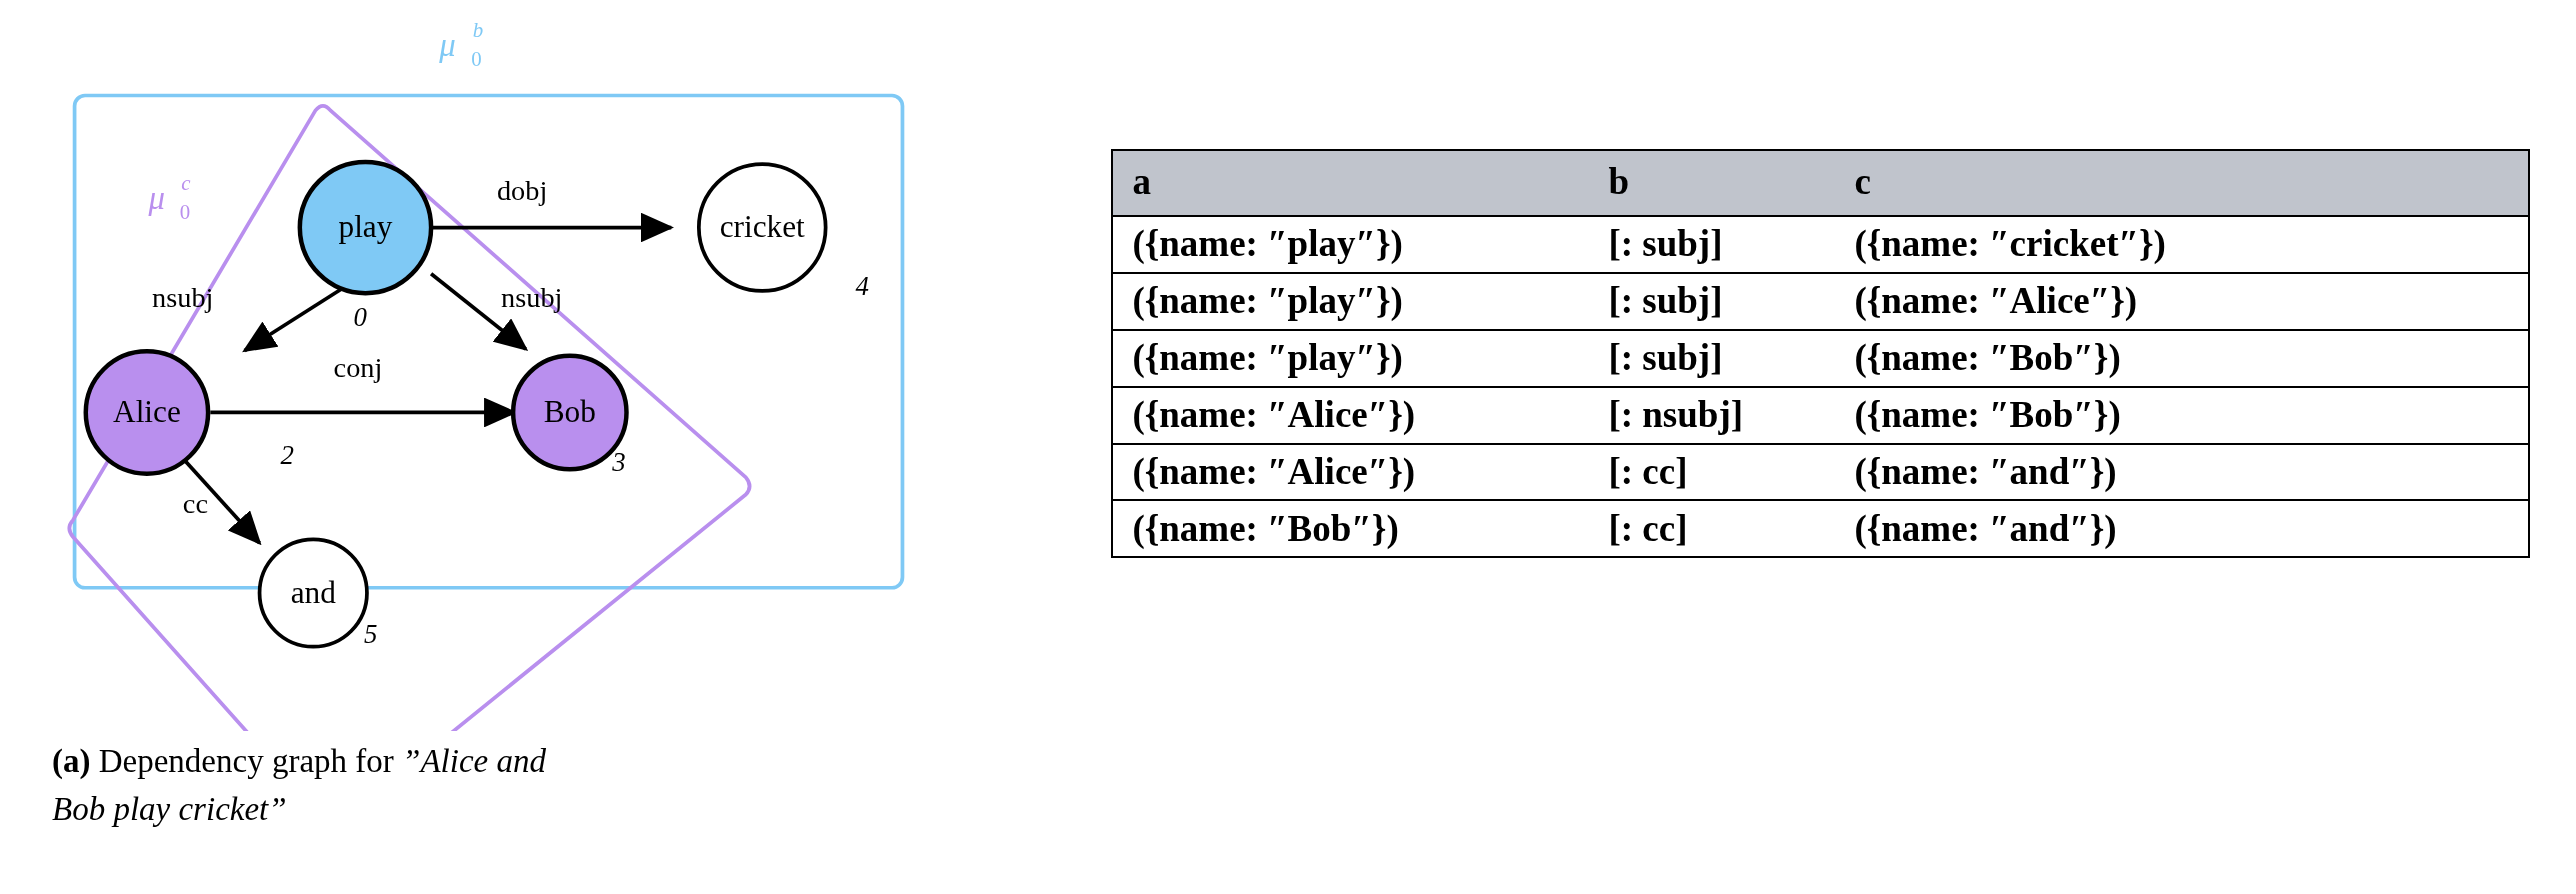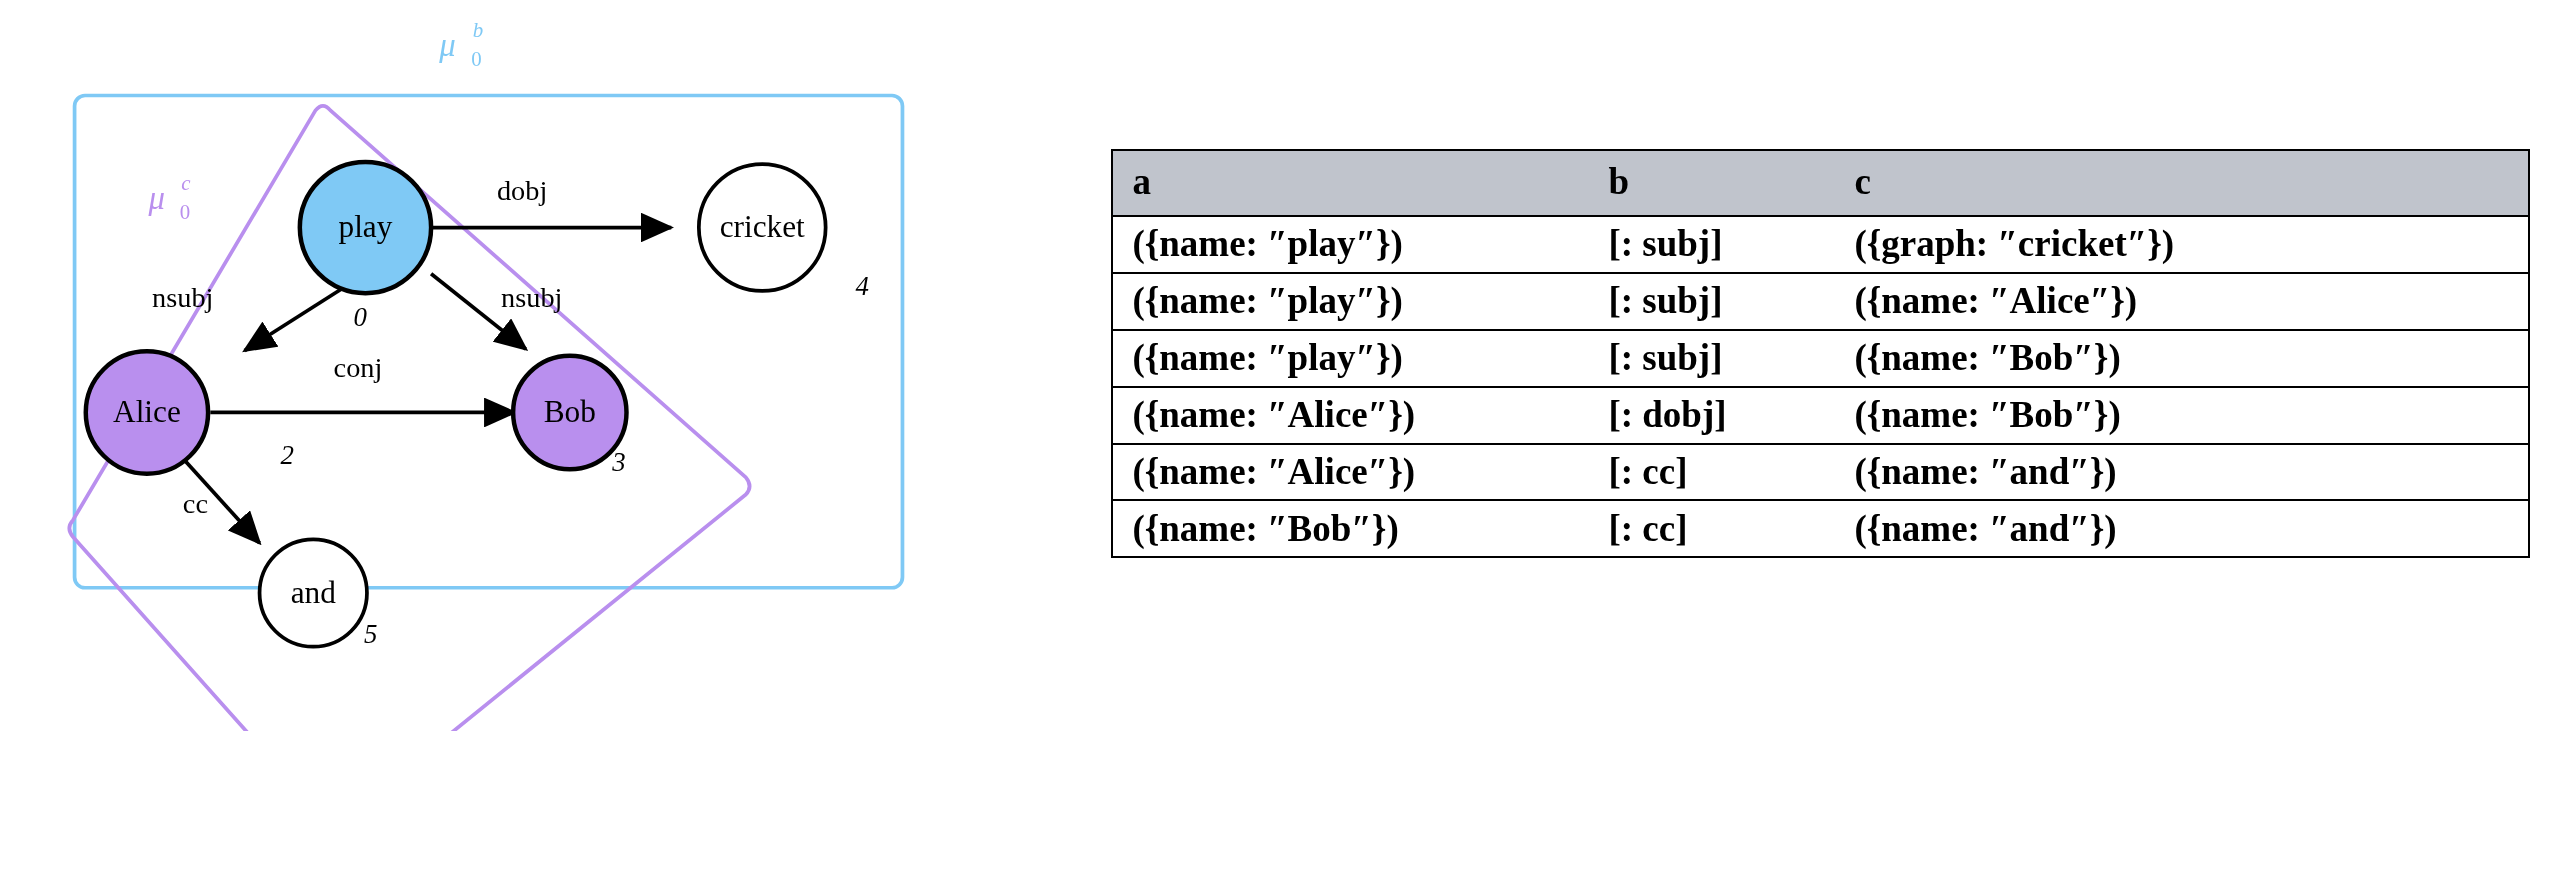--- a/index.html
+++ b/index.html
@@ -201,55 +201,60 @@
       </g>
 
       <g>
         <text class="mu-label" x="210" y="280" fill="#B98FEE" text-anchor="middle">μ</text>
         <text class="mu-label mu-sup" x="243" y="255" fill="#B98FEE">c</text>
         <text class="mu-label mu-sub" x="241" y="293" fill="#B98FEE">0</text>
       </g>
 
     </svg>
 
+    <div class="caption" id="caption-a">
+      <b>(a)</b>
+      <span>Dependency graph for</span>
+      <i>”Alice and Bob play cricket”</i>
+    </div>
   </div>
 
   <div id="panel-b">
     <table class="morphism">
       <colgroup>
         <col class="col-a">
         <col class="col-b">
         <col class="col-c">
       </colgroup>
       <thead>
         <tr>
           <th>a</th>
           <th>b</th>
           <th>c</th>
         </tr>
       </thead>
       <tbody>
         <tr>
           <td>({name: ″play″})</td>
           <td>[: subj]</td>
-          <td>({graph: ″cricket″})</td>
+          <td>({name: ″cricket″})</td>
         </tr>
         <tr>
           <td>({name: ″play″})</td>
           <td>[: subj]</td>
           <td>({name: ″Alice″})</td>
         </tr>
         <tr>
           <td>({name: ″play″})</td>
           <td>[: subj]</td>
           <td>({name: ″Bob″})</td>
         </tr>
         <tr>
           <td>({name: ″Alice″})</td>
-          <td>[: dobj]</td>
+          <td>[: nsubj]</td>
           <td>({name: ″Bob″})</td>
         </tr>
         <tr>
           <td>({name: ″Alice″})</td>
           <td>[: cc]</td>
           <td>({name: ″and″})</td>
         </tr>
         <tr>
           <td>({name: ″Bob″})</td>
           <td>[: cc]</td>

